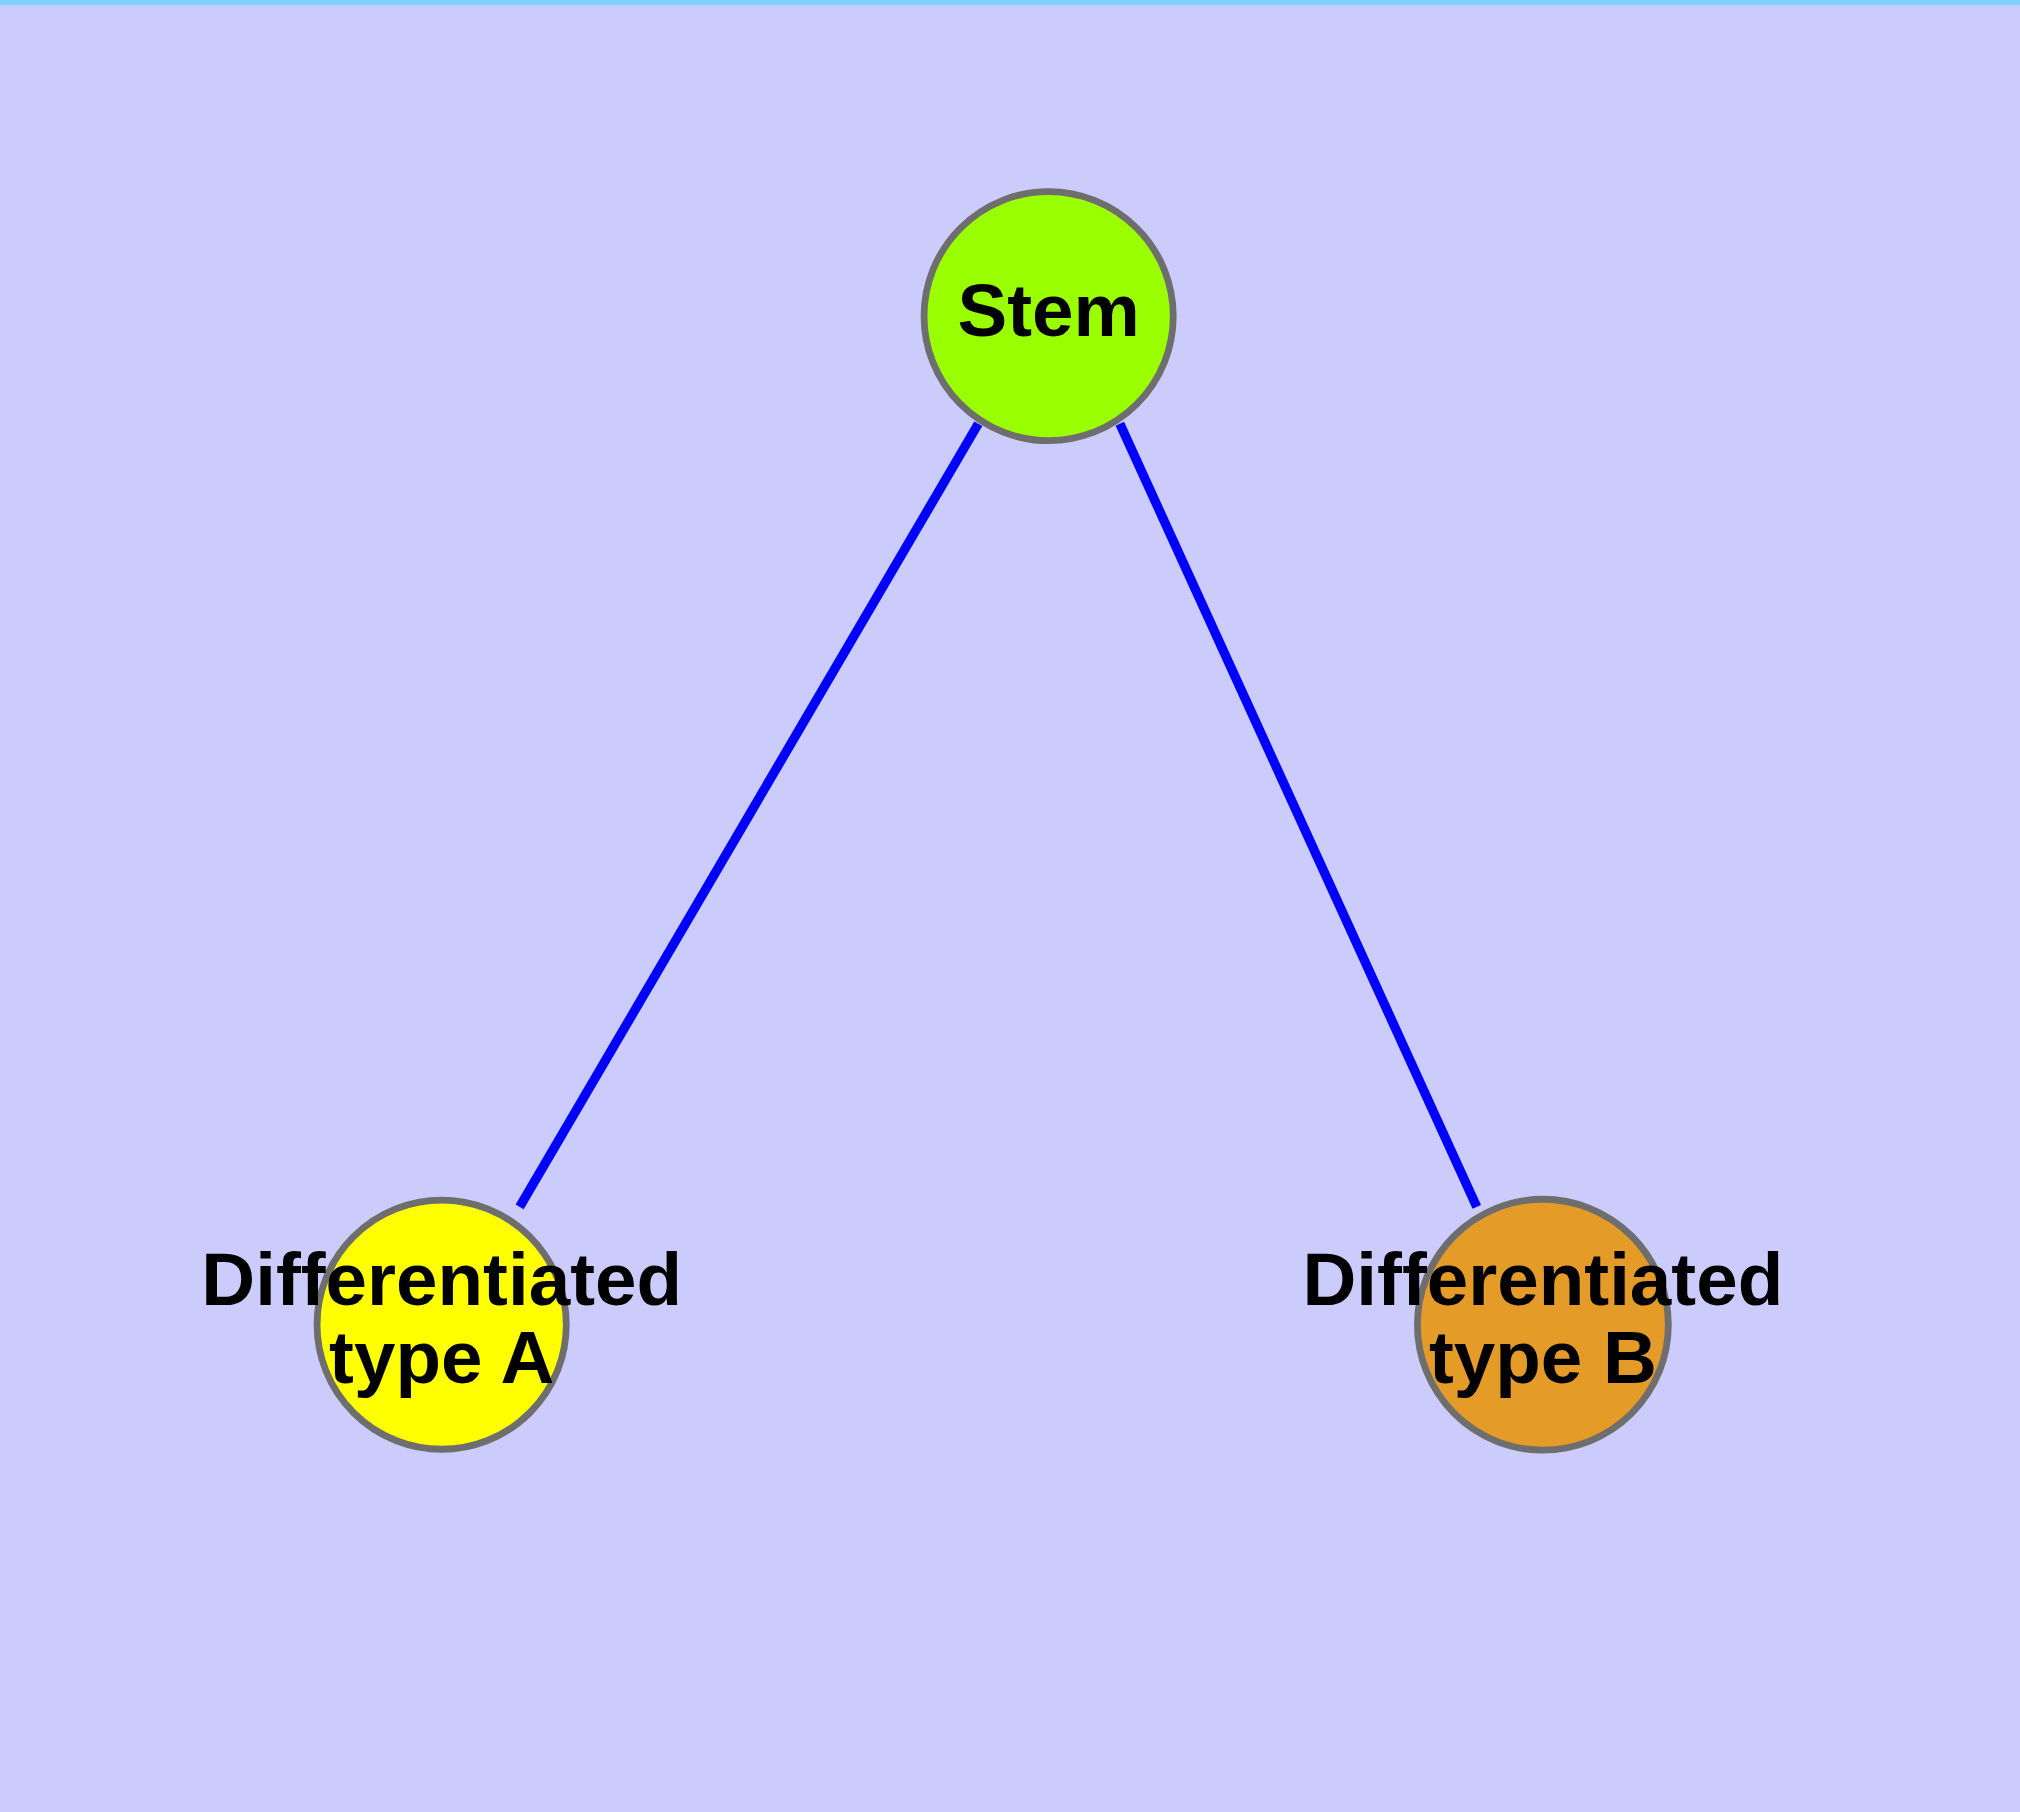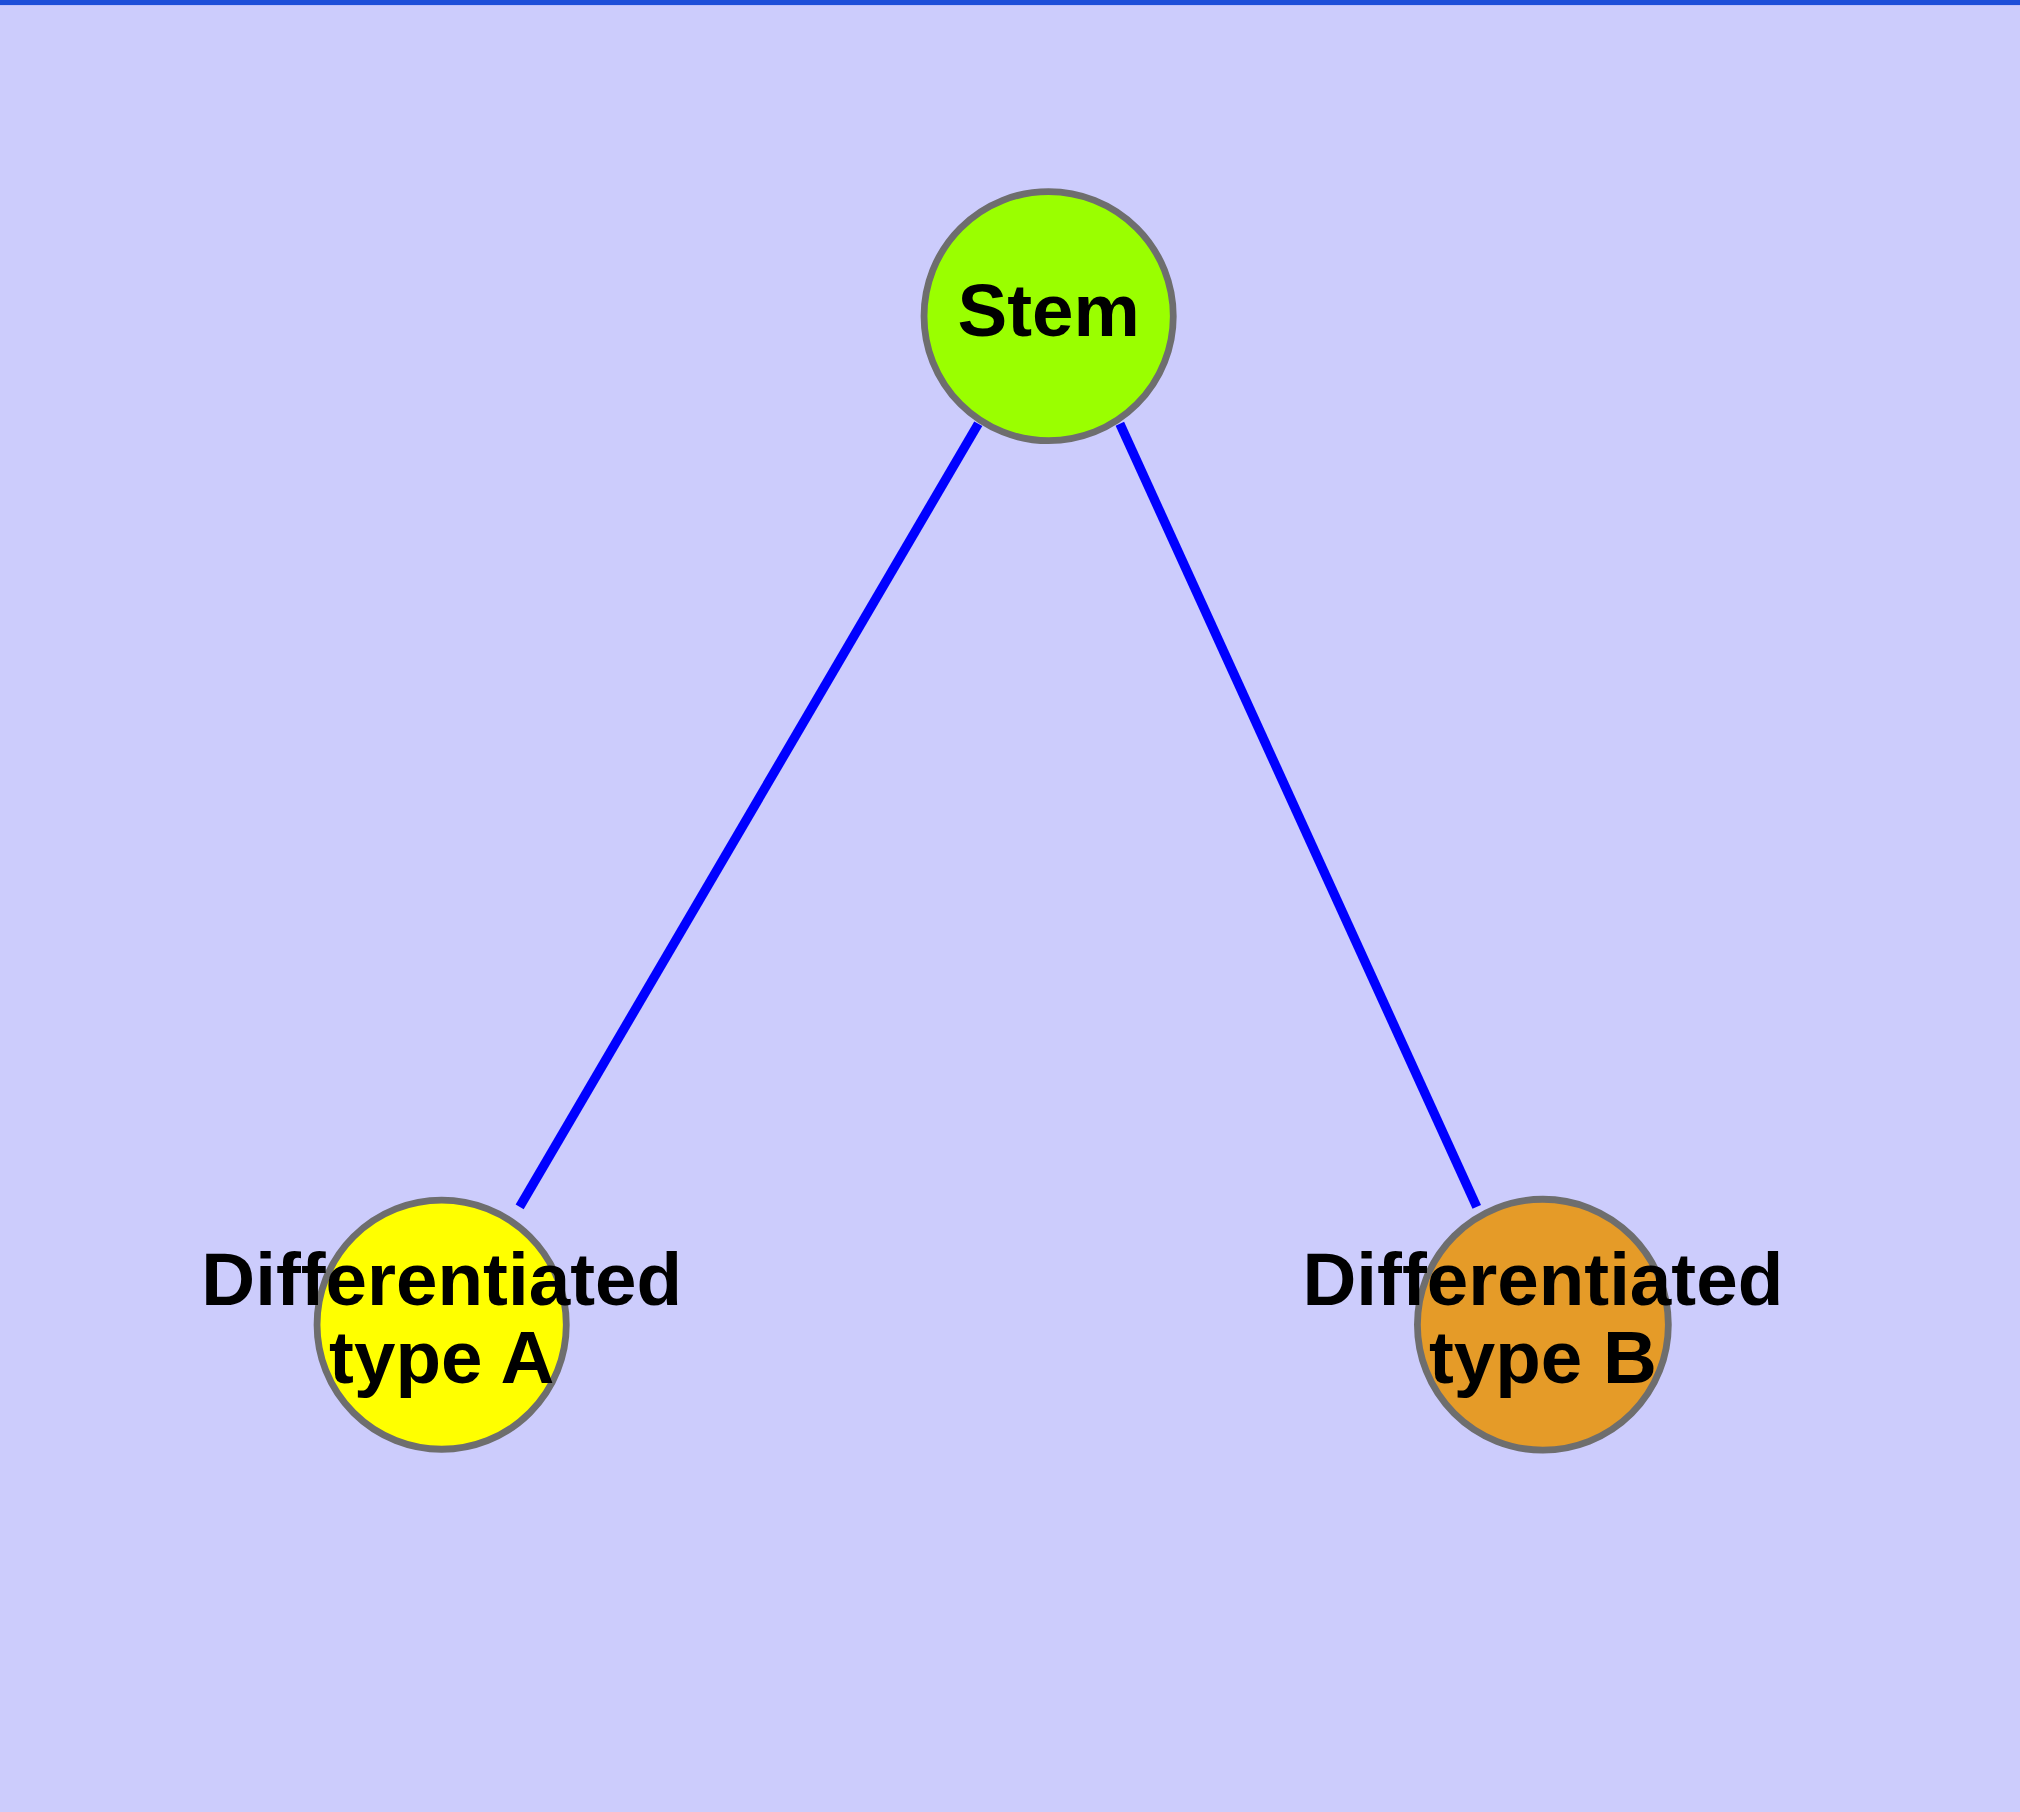--- a/index.html
+++ b/index.html
@@ -28,21 +28,21 @@
     font-family: "Liberation Sans", sans-serif;
     font-weight: bold;
     fill: #000000;
     dominant-baseline: middle;
     text-anchor: middle;
   }
 </style>
 </head>
 <body style="background: rgb(255, 255, 255);">
 
-<div id="canvas" style="width: 2021px; height: 1812px; background: #1d4ed8;">
+<div id="canvas" style="width: 2021px; height: 1812px; background: #7dd3fc;">
   <svg id="graph-svg" viewBox="0 0 2384 2138" preserveAspectRatio="none" xmlns="http://www.w3.org/2000/svg">
 
     <rect id="bg-rect" x="0" y="6" width="2384" height="2132" fill="#ccccfc"></rect>
 
     <g id="edges-layer">
         <line x1="1154" y1="500" x2="613" y2="1424" stroke="#0000ff" stroke-width="11" stroke-linecap="butt"></line>
         <line x1="1321" y1="500" x2="1742" y2="1424" stroke="#0000ff" stroke-width="11" stroke-linecap="butt"></line>
       </g>
 
     <g id="nodes-layer">

